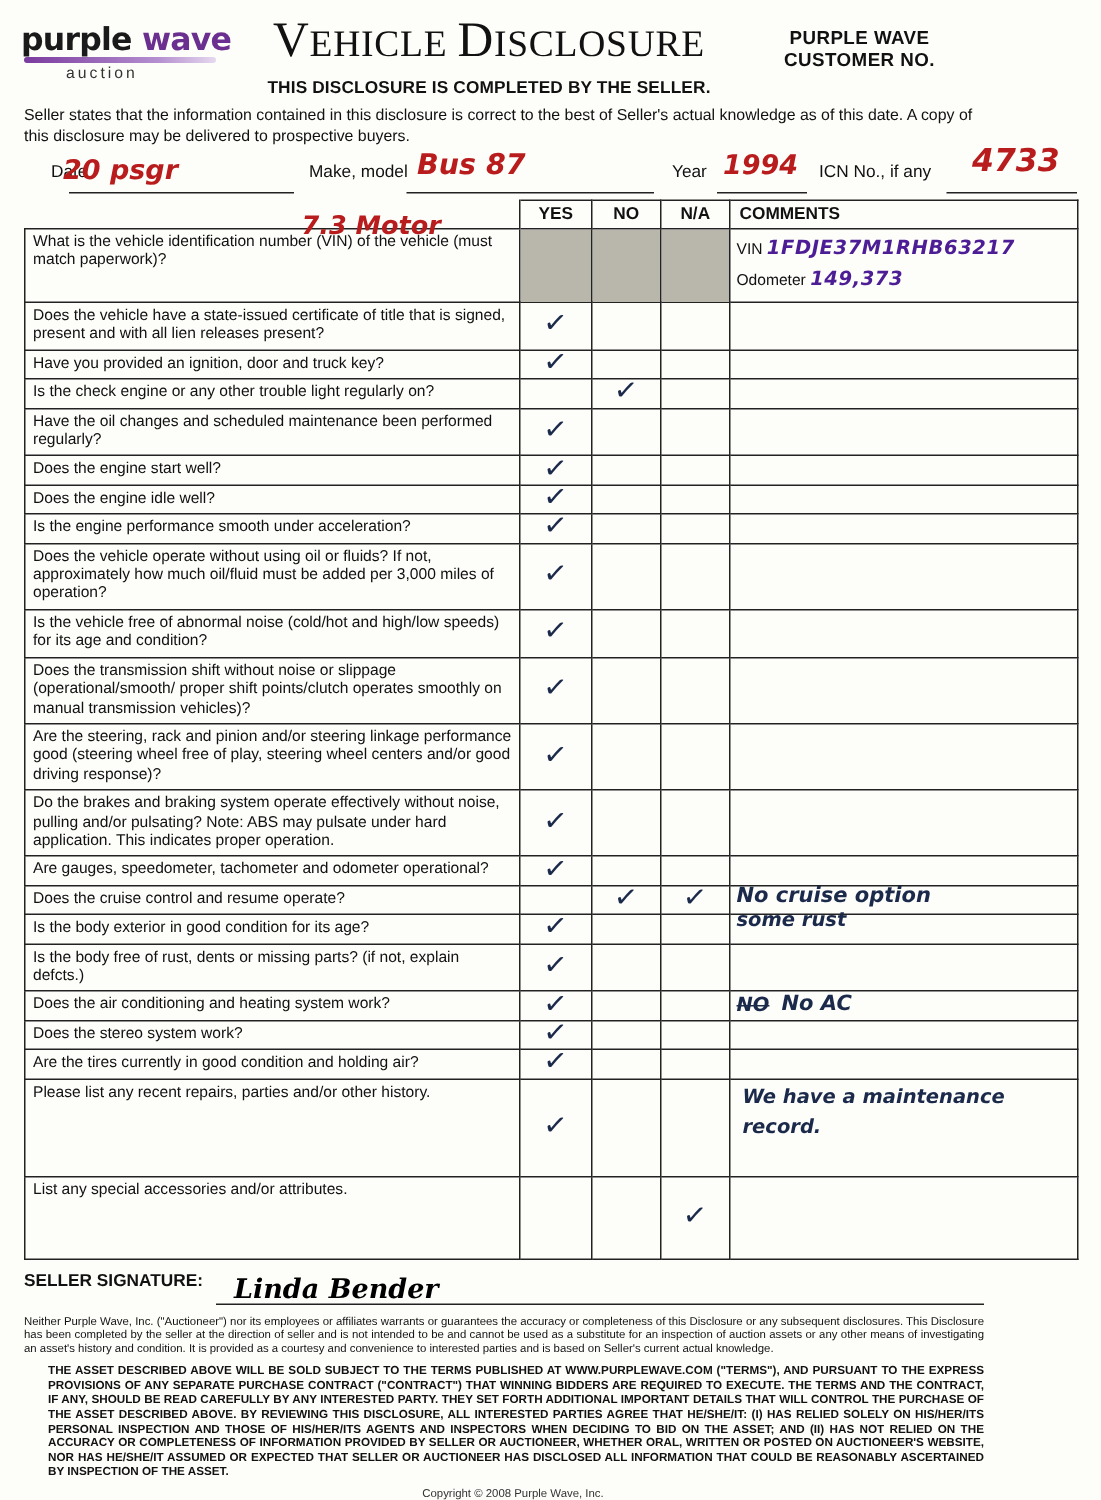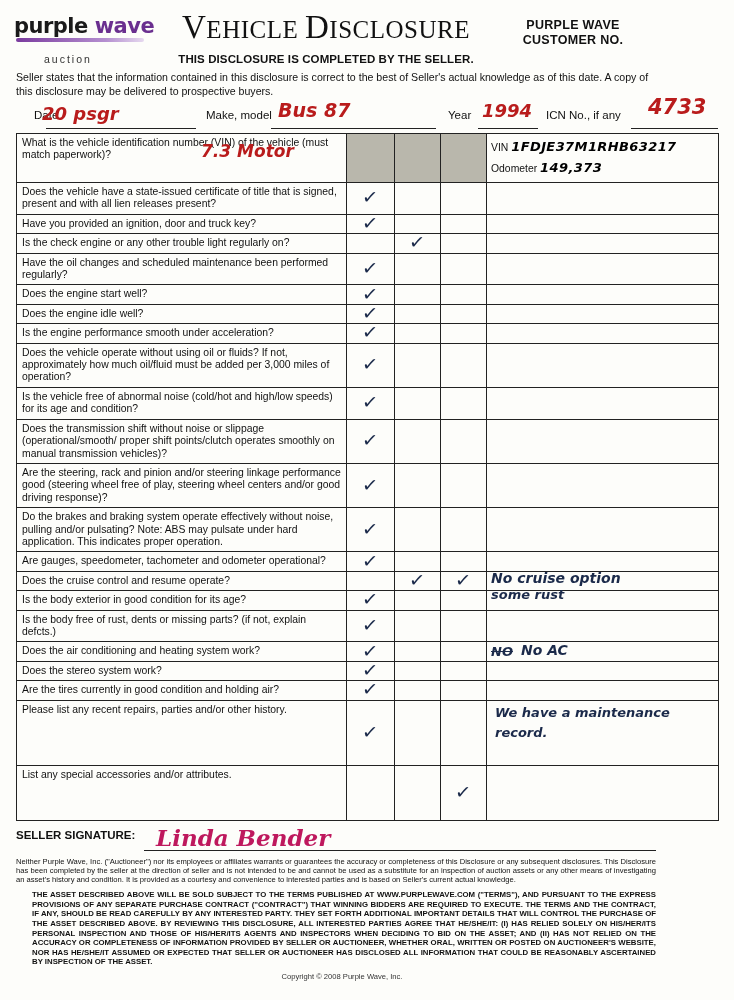--- a/index.html
+++ b/index.html
@@ -11,21 +11,21 @@
     overflow:hidden;
     position:relative;
   }
   .page{position:relative;width:672px;height:1000px;padding:0;box-sizing:border-box;}
 
   
   .header{display:flex;align-items:flex-start;padding:10px 14px 0 14px;}
   .logo{width:150px;flex:0 0 150px;padding-top:6px;}
   .logo .pw{font-family:"DejaVu Sans", sans-serif;font-weight:bold;font-size:21px;letter-spacing:-0.5px;line-height:20px;color:#1a1a1a;}
   .logo .pw .wave{color:#6a2f8f;}
-  .logo .auction{font-size:10.5px;letter-spacing:2px;color:#333;margin-left:30px;margin-top:11px;}
+  .logo .auction{font-size:10.5px;letter-spacing:2px;color:#333;margin-left:30px;margin-top:1px;}
   .logo .swoosh{height:4px;background:linear-gradient(90deg,#7a3b9e 0%,#b58fd0 70%,#e6d9ef 100%);border-radius:2px;margin:2px 0 0 2px;width:128px;}
   .titleblock{flex:1;text-align:center;}
   .maintitle{font-family:"Liberation Serif", serif;font-size:33px;letter-spacing:0.5px;font-weight:normal;line-height:34px;}
   .maintitle .smallcap{font-size:25px;}
   .subtitle{font-size:11.5px;font-weight:bold;letter-spacing:0.1px;margin-top:6px;}
   .custno{width:170px;flex:0 0 170px;text-align:center;font-size:12.5px;font-weight:bold;line-height:15px;padding-top:8px;letter-spacing:0.3px;}
 
   
   .statement{padding:6px 16px 0 16px;font-size:10.6px;line-height:13.5px;}
 
@@ -50,28 +50,28 @@
   .hdr td.chdr{text-align:left;padding-left:6px;}
   .shaded{background:#b9b7ac;}
   .check{
     position:absolute;left:50%;top:50%;
     transform:translate(-55%,-55%) rotate(6deg);
     font-family:"DejaVu Sans", sans-serif;
     font-size:19px;color:#1b2a4a;line-height:1;
   }
   .vinbox{padding:3px 4px;font-size:10.4px;line-height:20px;}
   .vinbox .lbl{font-size:10.4px;}
-  .vinval{font-family:"DejaVu Sans", sans-serif;font-style:italic;font-weight:bold;color:#000000;font-size:13px;letter-spacing:0.4px;}
+  .vinval{font-family:"DejaVu Sans", sans-serif;font-style:italic;font-weight:bold;color:#4c1d95;font-size:13px;letter-spacing:0.4px;}
   .note{position:absolute;font-family:"DejaVu Sans", sans-serif;font-style:italic;font-weight:bold;color:#1b2a4a;font-size:14px;white-space:nowrap;}
   .strike{text-decoration:line-through;}
 
   
   .sigrow{margin:8px 16px 0 16px;font-size:11.5px;font-weight:bold;position:relative;height:24px;}
   .sigline{position:absolute;left:128px;right:0;bottom:2px;border-bottom:1px solid #222;}
-  .sigscript{position:absolute;left:140px;bottom:2px;font-family:"DejaVu Serif", serif;font-style:italic;font-size:23px;color:#be185d;}
+  .sigscript{position:absolute;left:140px;bottom:2px;font-family:"DejaVu Serif", serif;font-style:italic;font-size:18px;color:#000000;}
 
   .fineprint{margin:4px 16px 0 16px;font-size:7.6px;line-height:9.2px;text-align:justify;}
   .bold-fine{margin:6px 16px 0 32px;font-size:7.8px;line-height:9.6px;font-weight:bold;text-align:justify;}
   .copyright{margin:5px 4px 0 16px;font-size:7.6px;text-align:center;color:#333;}
 </style>
 </head>
 <body>
 
 <div class="page">
 
@@ -112,20 +112,27 @@
 
   <table class="main">
     <colgroup>
         <col class="q">
         <col class="y">
         <col class="n">
         <col class="na">
         <col class="c">
       </colgroup>
     <tbody id="tbody">
+        <tr class="hdr">
+          <td style="border:none;border-right:1px solid #222;border-bottom:none;"></td>
+          <td>YES</td>
+          <td>NO</td>
+          <td>N/A</td>
+          <td class="chdr">COMMENTS</td>
+        </tr>
         <tr>
           <td class="qcell">What is the vehicle identification number (VIN) of the vehicle (must match paperwork)?</td>
           <td class="ycell shaded"></td>
           <td class="ncell shaded"></td>
           <td class="nacell shaded"></td>
           <td class="vinbox">
             <div><span class="lbl">VIN</span> <span class="vinval">1FDJE37M1RHB63217</span></div>
             <div><span class="lbl">Odometer</span> <span class="vinval">149,373</span></div>
           </td>
         </tr>

